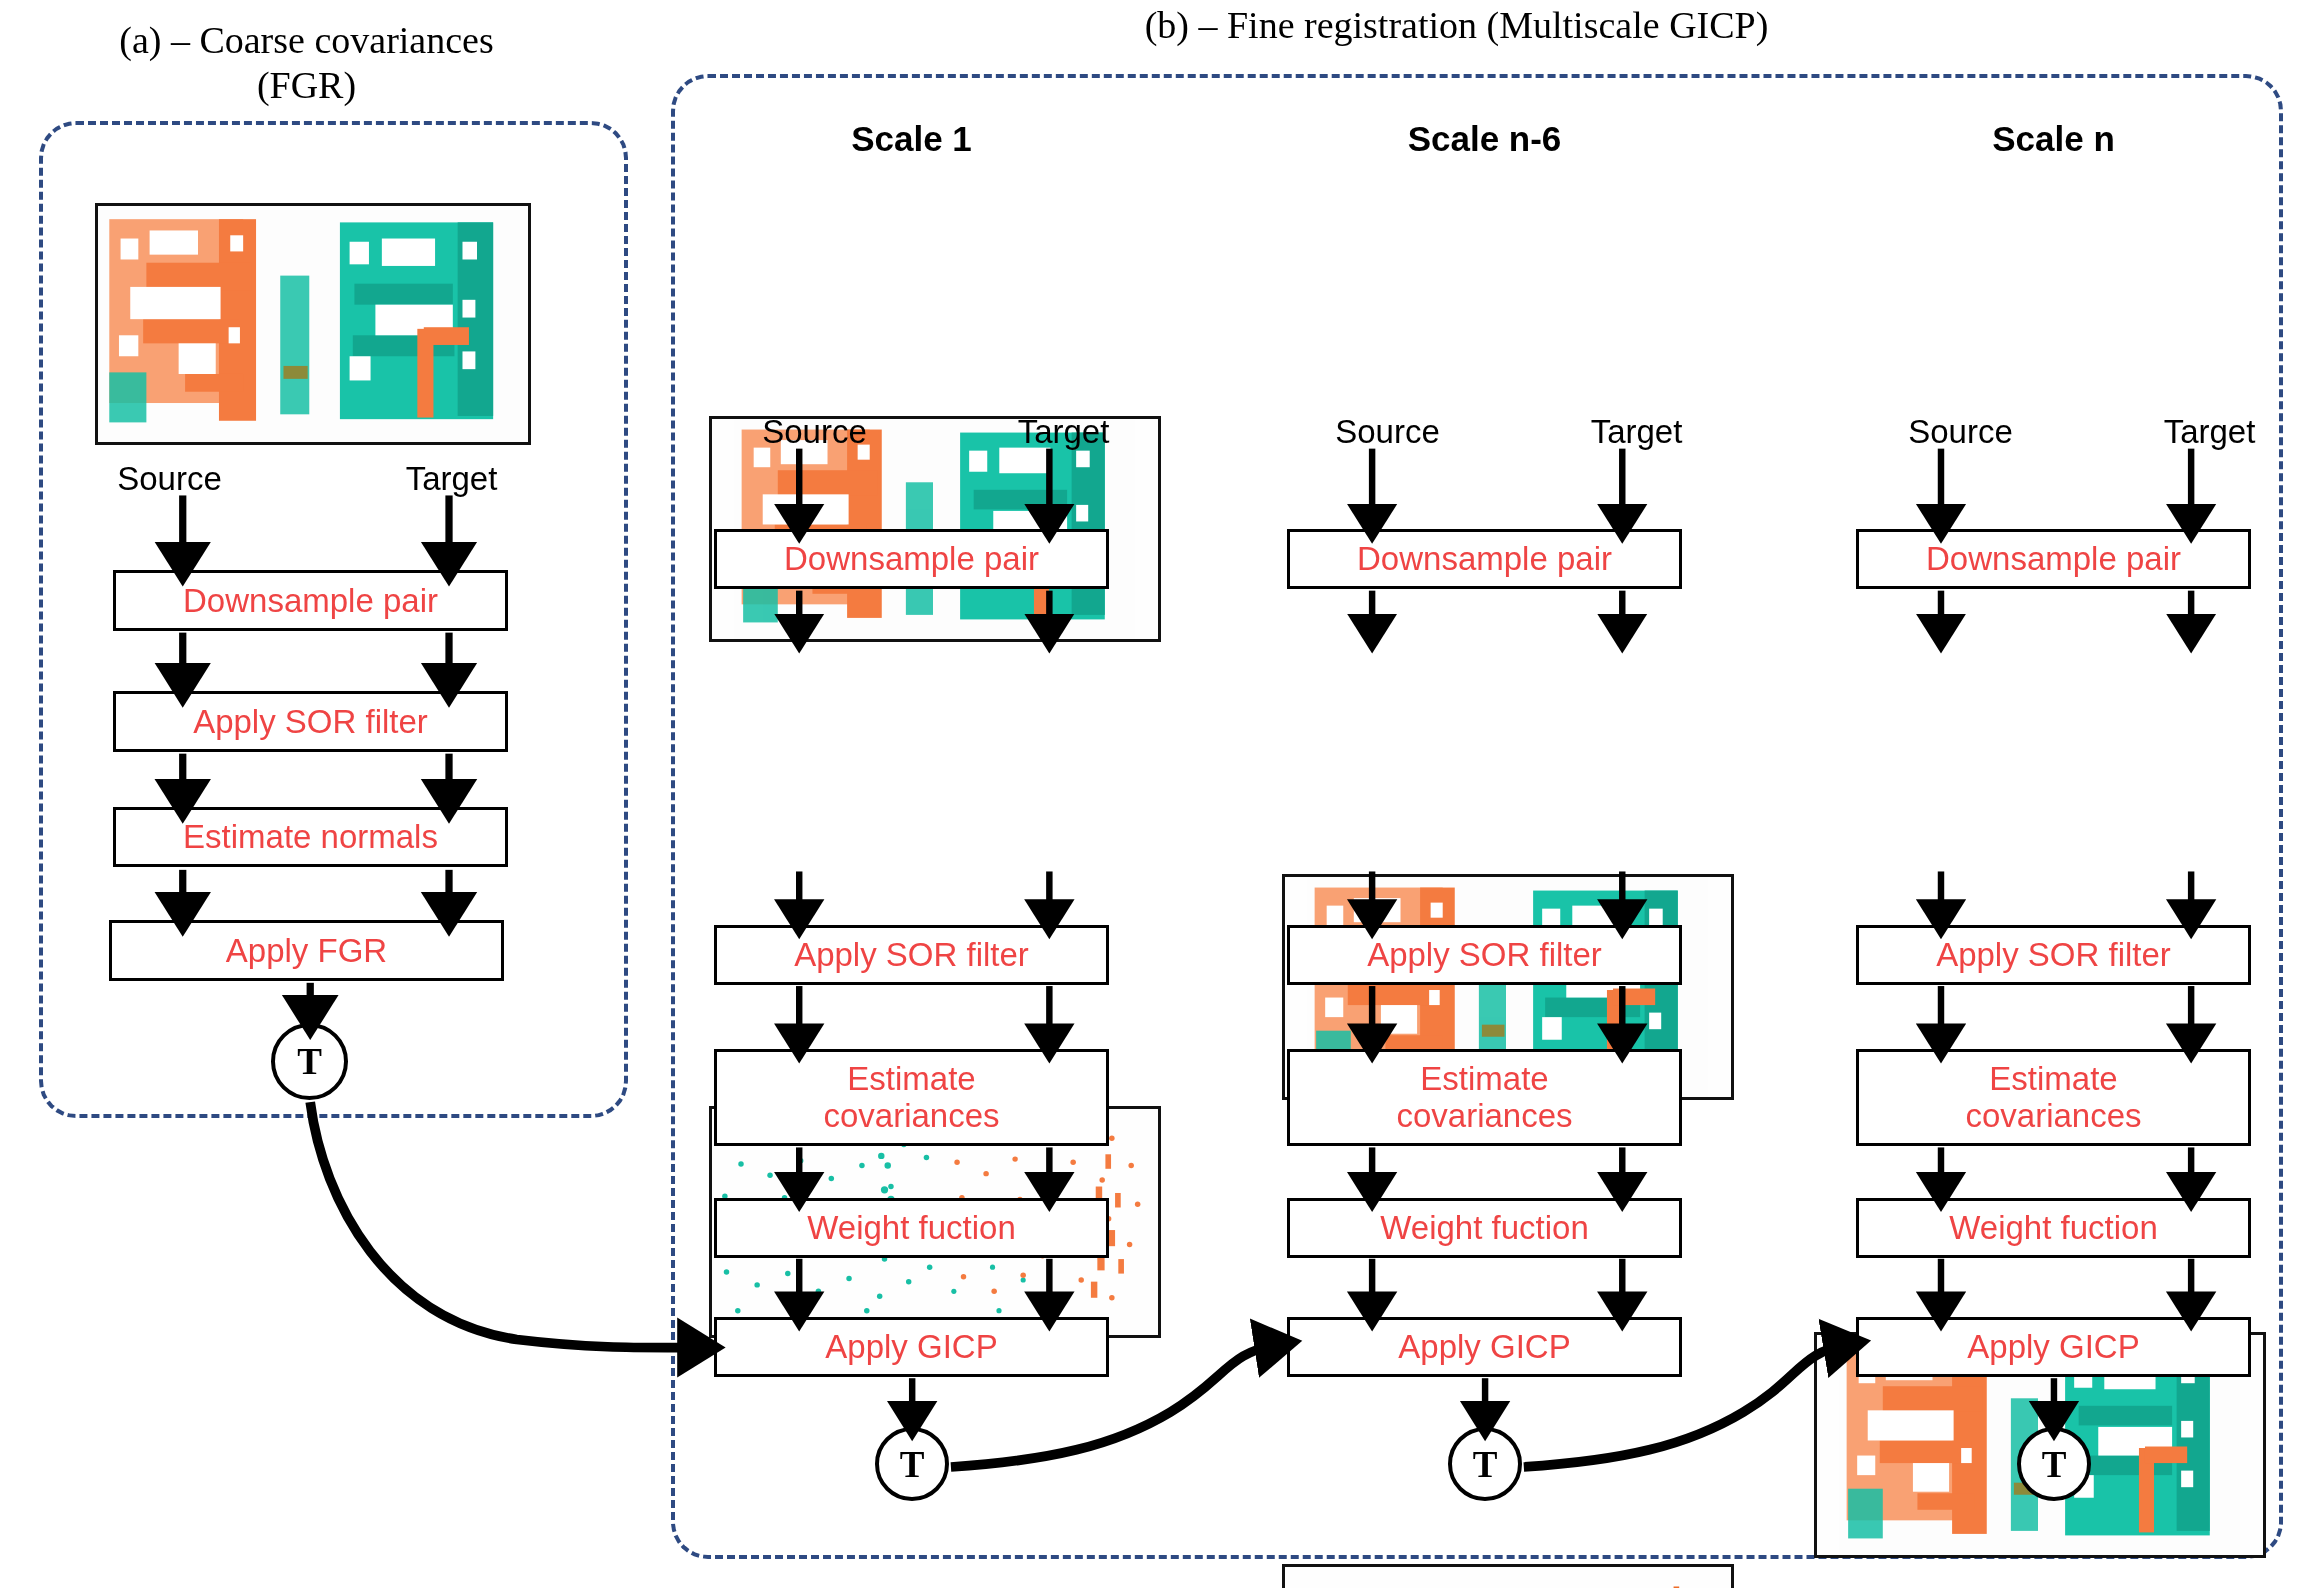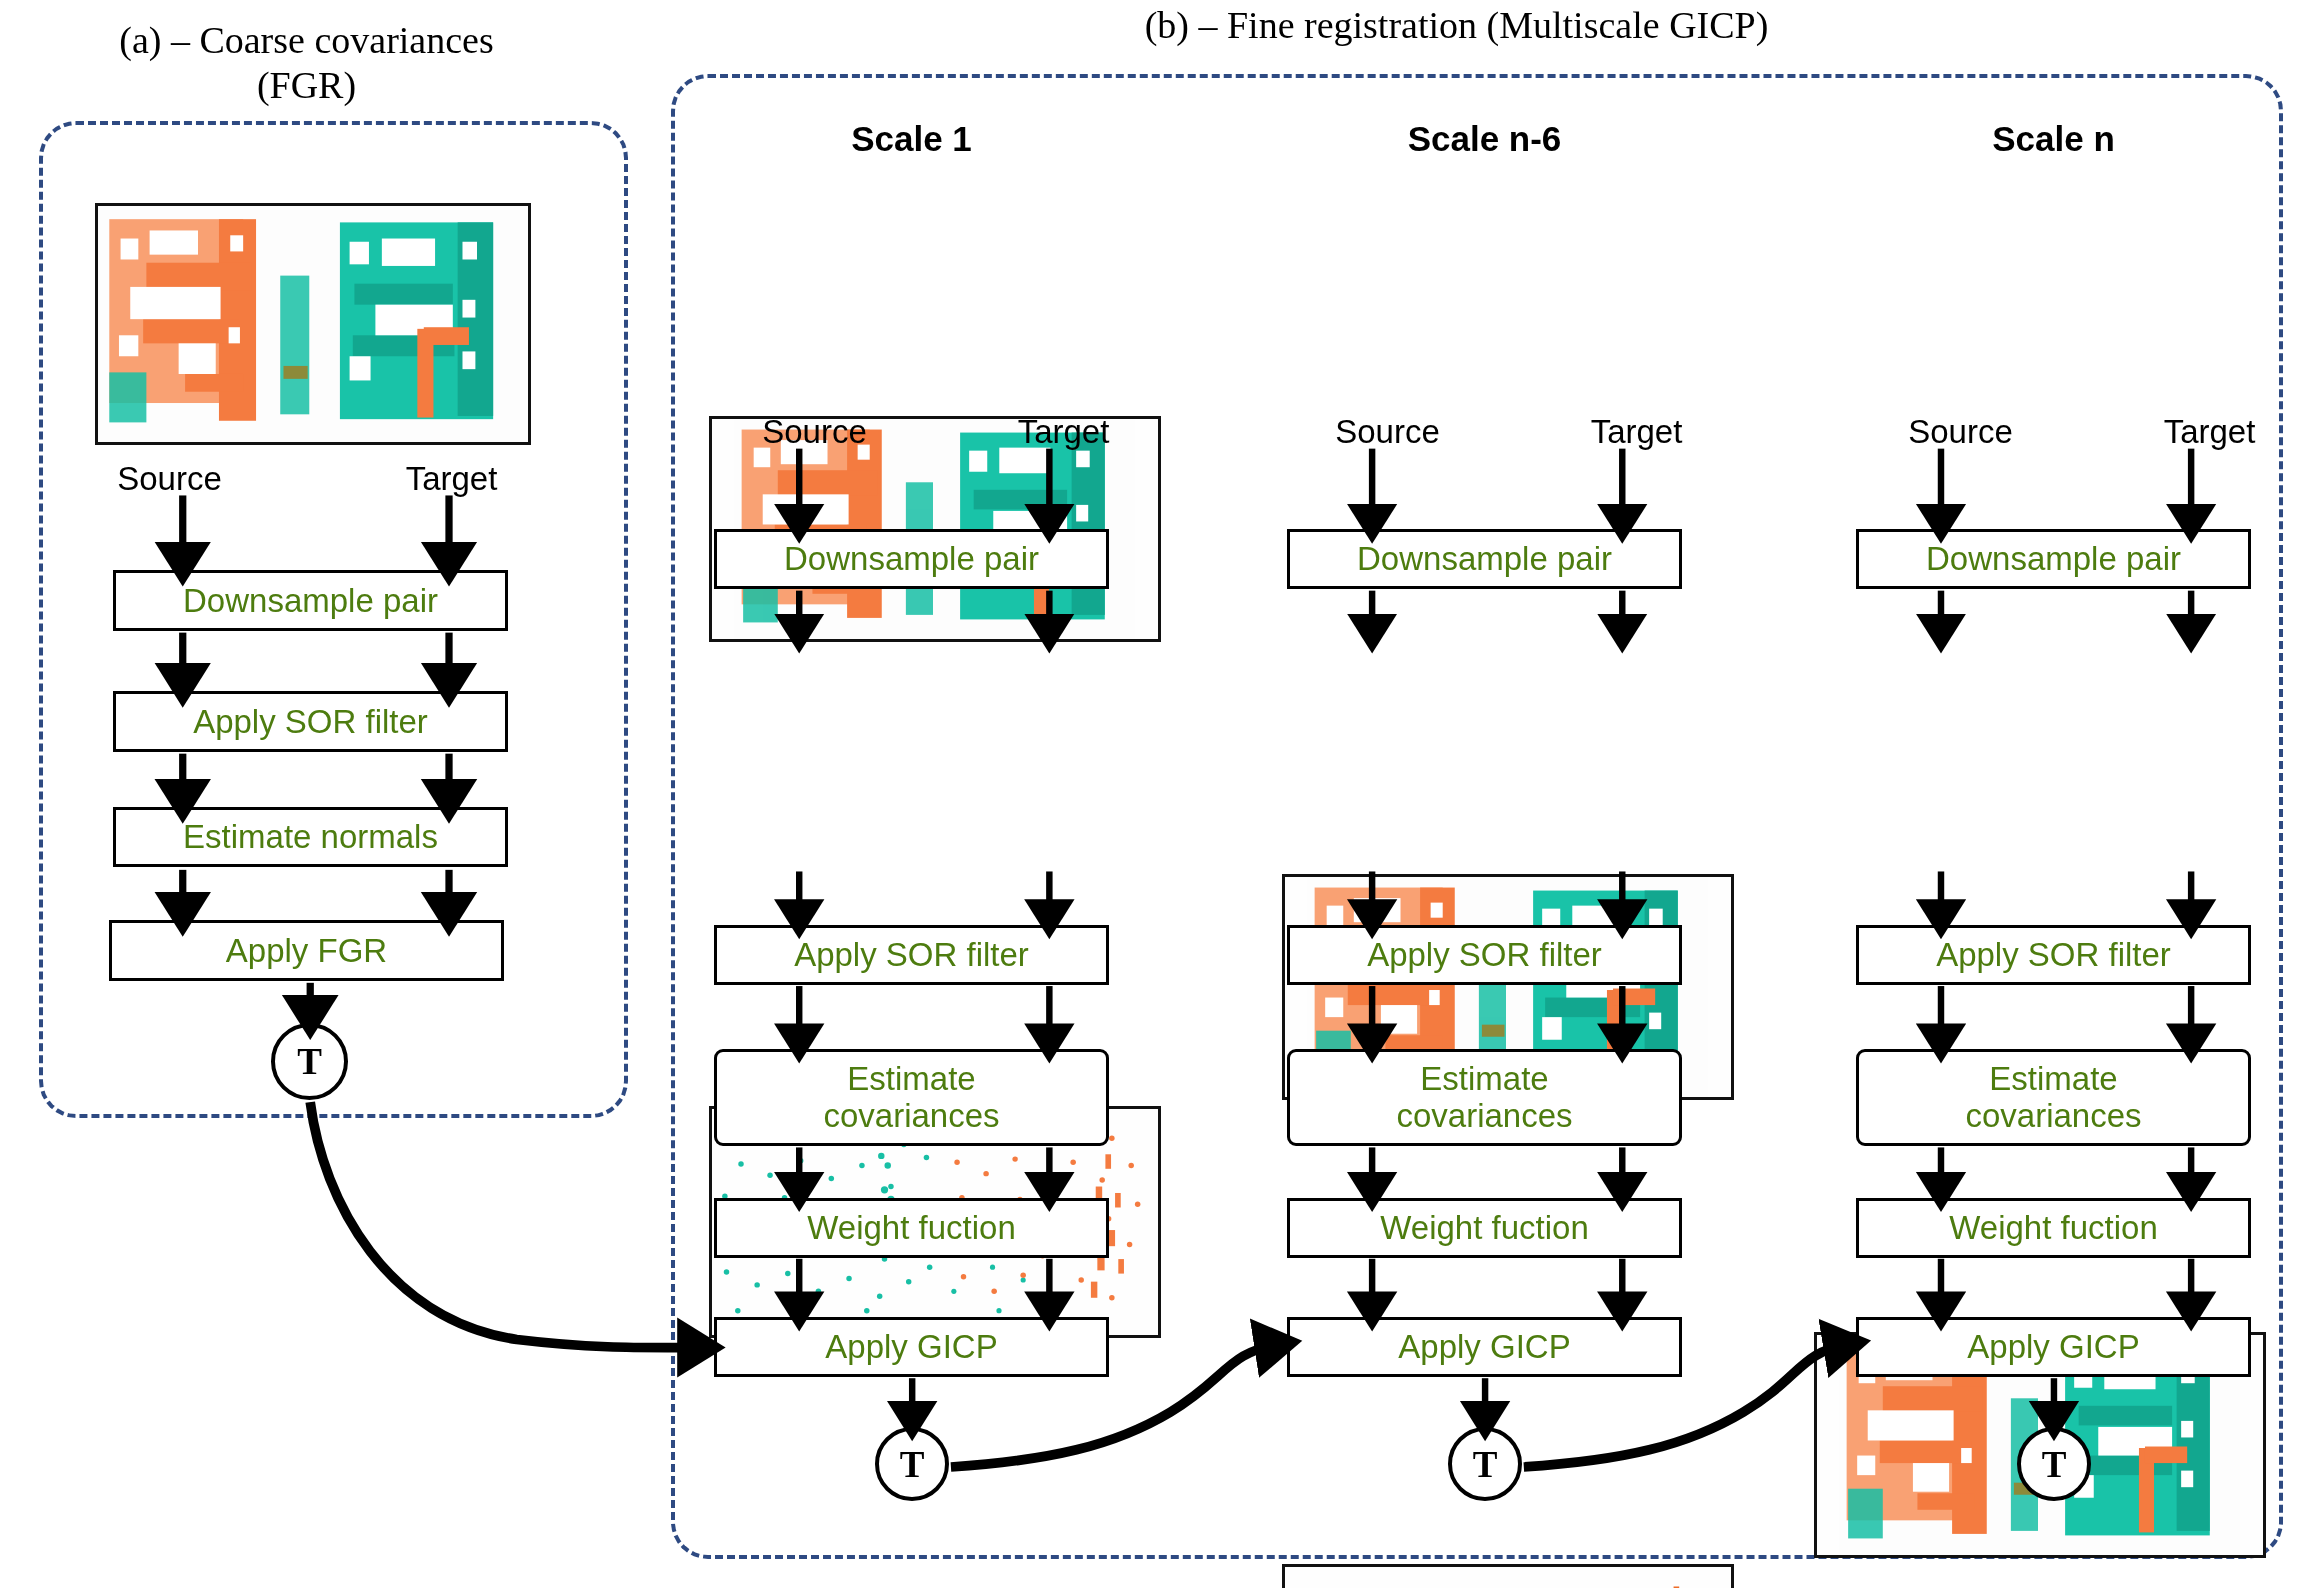--- a/index.html
+++ b/index.html
@@ -29,25 +29,25 @@
   
   .fbox{
     box-sizing:border-box;
     border:3.2px solid #000;
     background:#fff;
     display:flex;
     align-items:center;
     justify-content:center;
     text-align:center;
     font-size:33px;
-    color:#4d7c0f;
+    color:#ef4444;
     line-height:1.08;
     white-space:pre-line;
   }
-  .fbox.two{line-height:1.12;border-radius:9px;}
+  .fbox.two{line-height:1.12;}
 
   
   .hdr{
     font-size:35px;
     color:#000;
     text-align:center;
     white-space:nowrap;
     font-weight:bold;
   }
   .stlabel{

